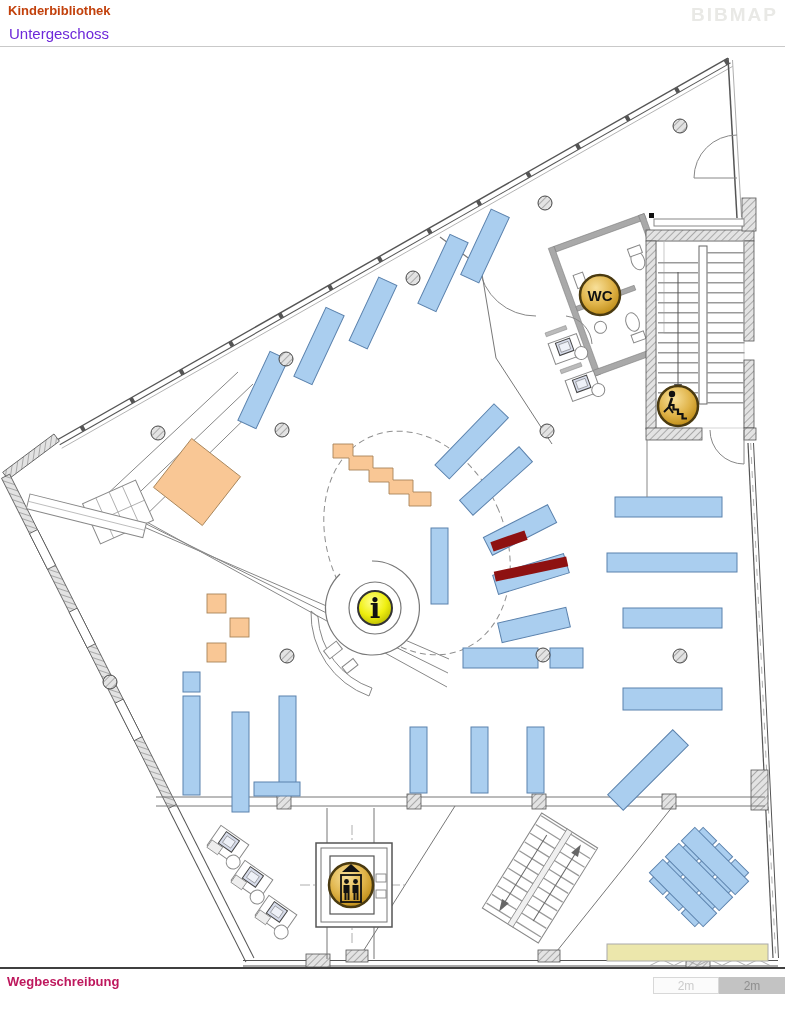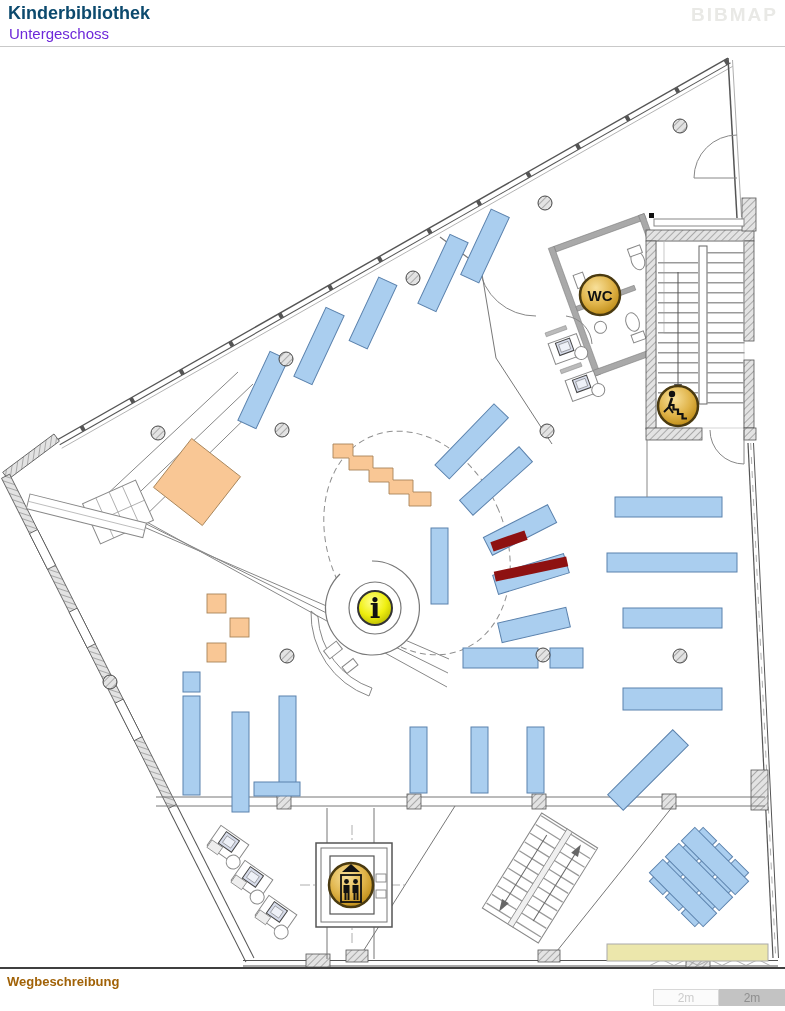--- a/index.html
+++ b/index.html
@@ -1,28 +1,28 @@
 <!DOCTYPE html>
 <html style="--shelf: #aaceef; --shelf-border: #5b82ad; --orange: #f9c795; --orange-border: #a8855a; --darkred: #8e1111; --bench: #ece7ac; --gold: #d9a733; --info-yellow: #e9e920; --wall: #555555; --brand: #e9e9e6;"><head>
 <meta charset="utf-8">
 <style>
   html,body{margin:0;padding:0;background:#fff;width:785px;height:1011px;overflow:hidden;
     font-family:"Liberation Sans", sans-serif;}
   .page{position:relative;width:785px;height:1011px;background:#fff;}
   .map-svg{position:absolute;left:0;top:0;}
   .header{position:absolute;left:0;top:0;width:785px;height:47px;background:#fff;
     border-bottom:1px solid #c9c9c9;box-sizing:border-box;}
-  .title{position:absolute;left:8px;top:3px;font-size:18px;font-weight:bold;color:#0c4a6e;}
+  .title{position:absolute;left:8px;top:3px;font-size:13px;font-weight:bold;color:#c2410c;}
   .subtitle{position:absolute;left:9px;top:25px;font-size:15px;color:#6d28d9;}
   .brand{position:absolute;right:7px;top:4px;font-size:19px;font-weight:bold;
     letter-spacing:2px;color:var(--brand,#e9e9e6);}
   .footer{position:absolute;left:0;top:967px;width:785px;height:44px;background:#fff;
     border-top:2px solid #3f3f3f;box-sizing:border-box;}
-  .footer-label{position:absolute;left:7px;top:5px;font-size:13px;font-weight:bold;color:#a16207;}
-  .scalebar{position:absolute;right:0;top:20px;display:flex;border-radius:6px;}
+  .footer-label{position:absolute;left:7px;top:5px;font-size:13px;font-weight:bold;color:#be185d;}
+  .scalebar{position:absolute;right:0;top:8px;display:flex;border-radius:6px;}
   .scale-seg{width:66px;height:17px;display:flex;align-items:center;justify-content:center;
     font-size:12px;box-sizing:border-box;}
   .scale-left{background:#fbfbfb;border:1px solid #d8d8d8;color:#cccccc;}
   .scale-right{background:#c3c3c3;border:1px solid #c3c3c3;color:#8f8f8f;}
   
   .shelf{fill:var(--shelf,#aaceef);stroke:var(--shelf-border,#5b82ad);stroke-width:1;}
   .orange{fill:var(--orange,#f9c795);stroke:var(--orange-border,#a8855a);stroke-width:0.9;}
   .redbar{fill:var(--darkred,#8e1111);}
   .furn{fill:#ffffff;stroke:#888888;stroke-width:1;}
   .thin{fill:none;stroke:#888888;stroke-width:1;}

